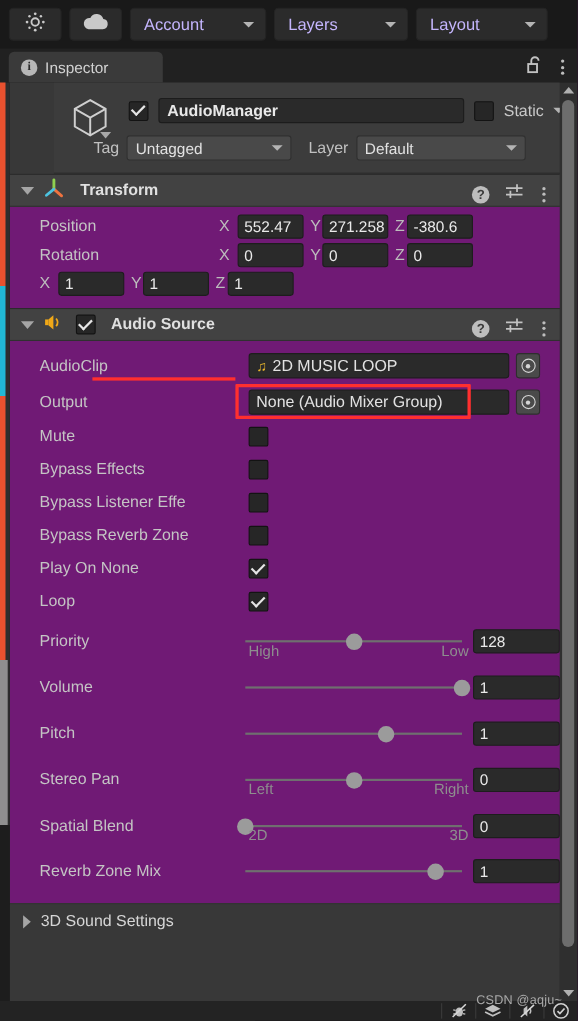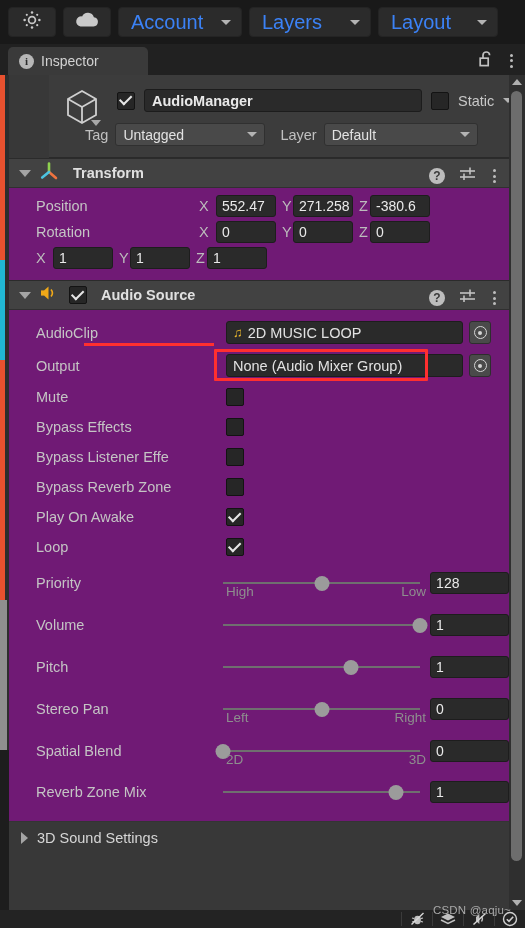--- a/index.html
+++ b/index.html
@@ -16,21 +16,21 @@
   .toolbar {
     position: absolute; left: 0; top: 0; width: 525px; height: 44px;
     background: #191919; display: flex; align-items: center; padding-left: 8px; gap: 7px;
   }
   .tb-btn {
     height: 30px; background: #2b2b2b; border: 1px solid #242424; border-radius: 4px;
     display: flex; align-items: center; justify-content: center;
     color: #c4c4c4;
   }
   .tb-icon-btn { width: 48px; }
-  .tb-drop { padding: 0 10px 0 12px; gap: 14px; font-size: 20px; color: #3b82f6; }
+  .tb-drop { padding: 0 10px 0 12px; gap: 14px; font-size: 15px; color: #c4b5fd; }
   .tb-drop.acct { min-width: 124px; }
   .tb-drop.layers { min-width: 122px; }
   .tb-drop.layout { min-width: 120px; }
   .tb-label { flex: 1; text-align: left; white-space: nowrap; }
   .caret {
     width: 0; height: 0; border-left: 5px solid transparent; border-right: 5px solid transparent;
     border-top: 5px solid #b4b4b4;
   }
 
   
@@ -433,21 +433,21 @@
       </div>
       <div class="prow" style="height:30px">
         <span class="plabel">Bypass Listener Effe</span>
         <span class="cb"></span>
       </div>
       <div class="prow" style="height:30px">
         <span class="plabel">Bypass Reverb Zone</span>
         <span class="cb"></span>
       </div>
       <div class="prow" style="height:30px">
-        <span class="plabel">Play On Awake</span>
+        <span class="plabel">Play On None</span>
         <span class="cb on"></span>
       </div>
       <div class="prow" style="height:30px">
         <span class="plabel">Loop</span>
         <span class="cb on"></span>
       </div>
 
       <div class="srow tall">
         <span class="plabel">Priority</span>
         <span class="slider">

